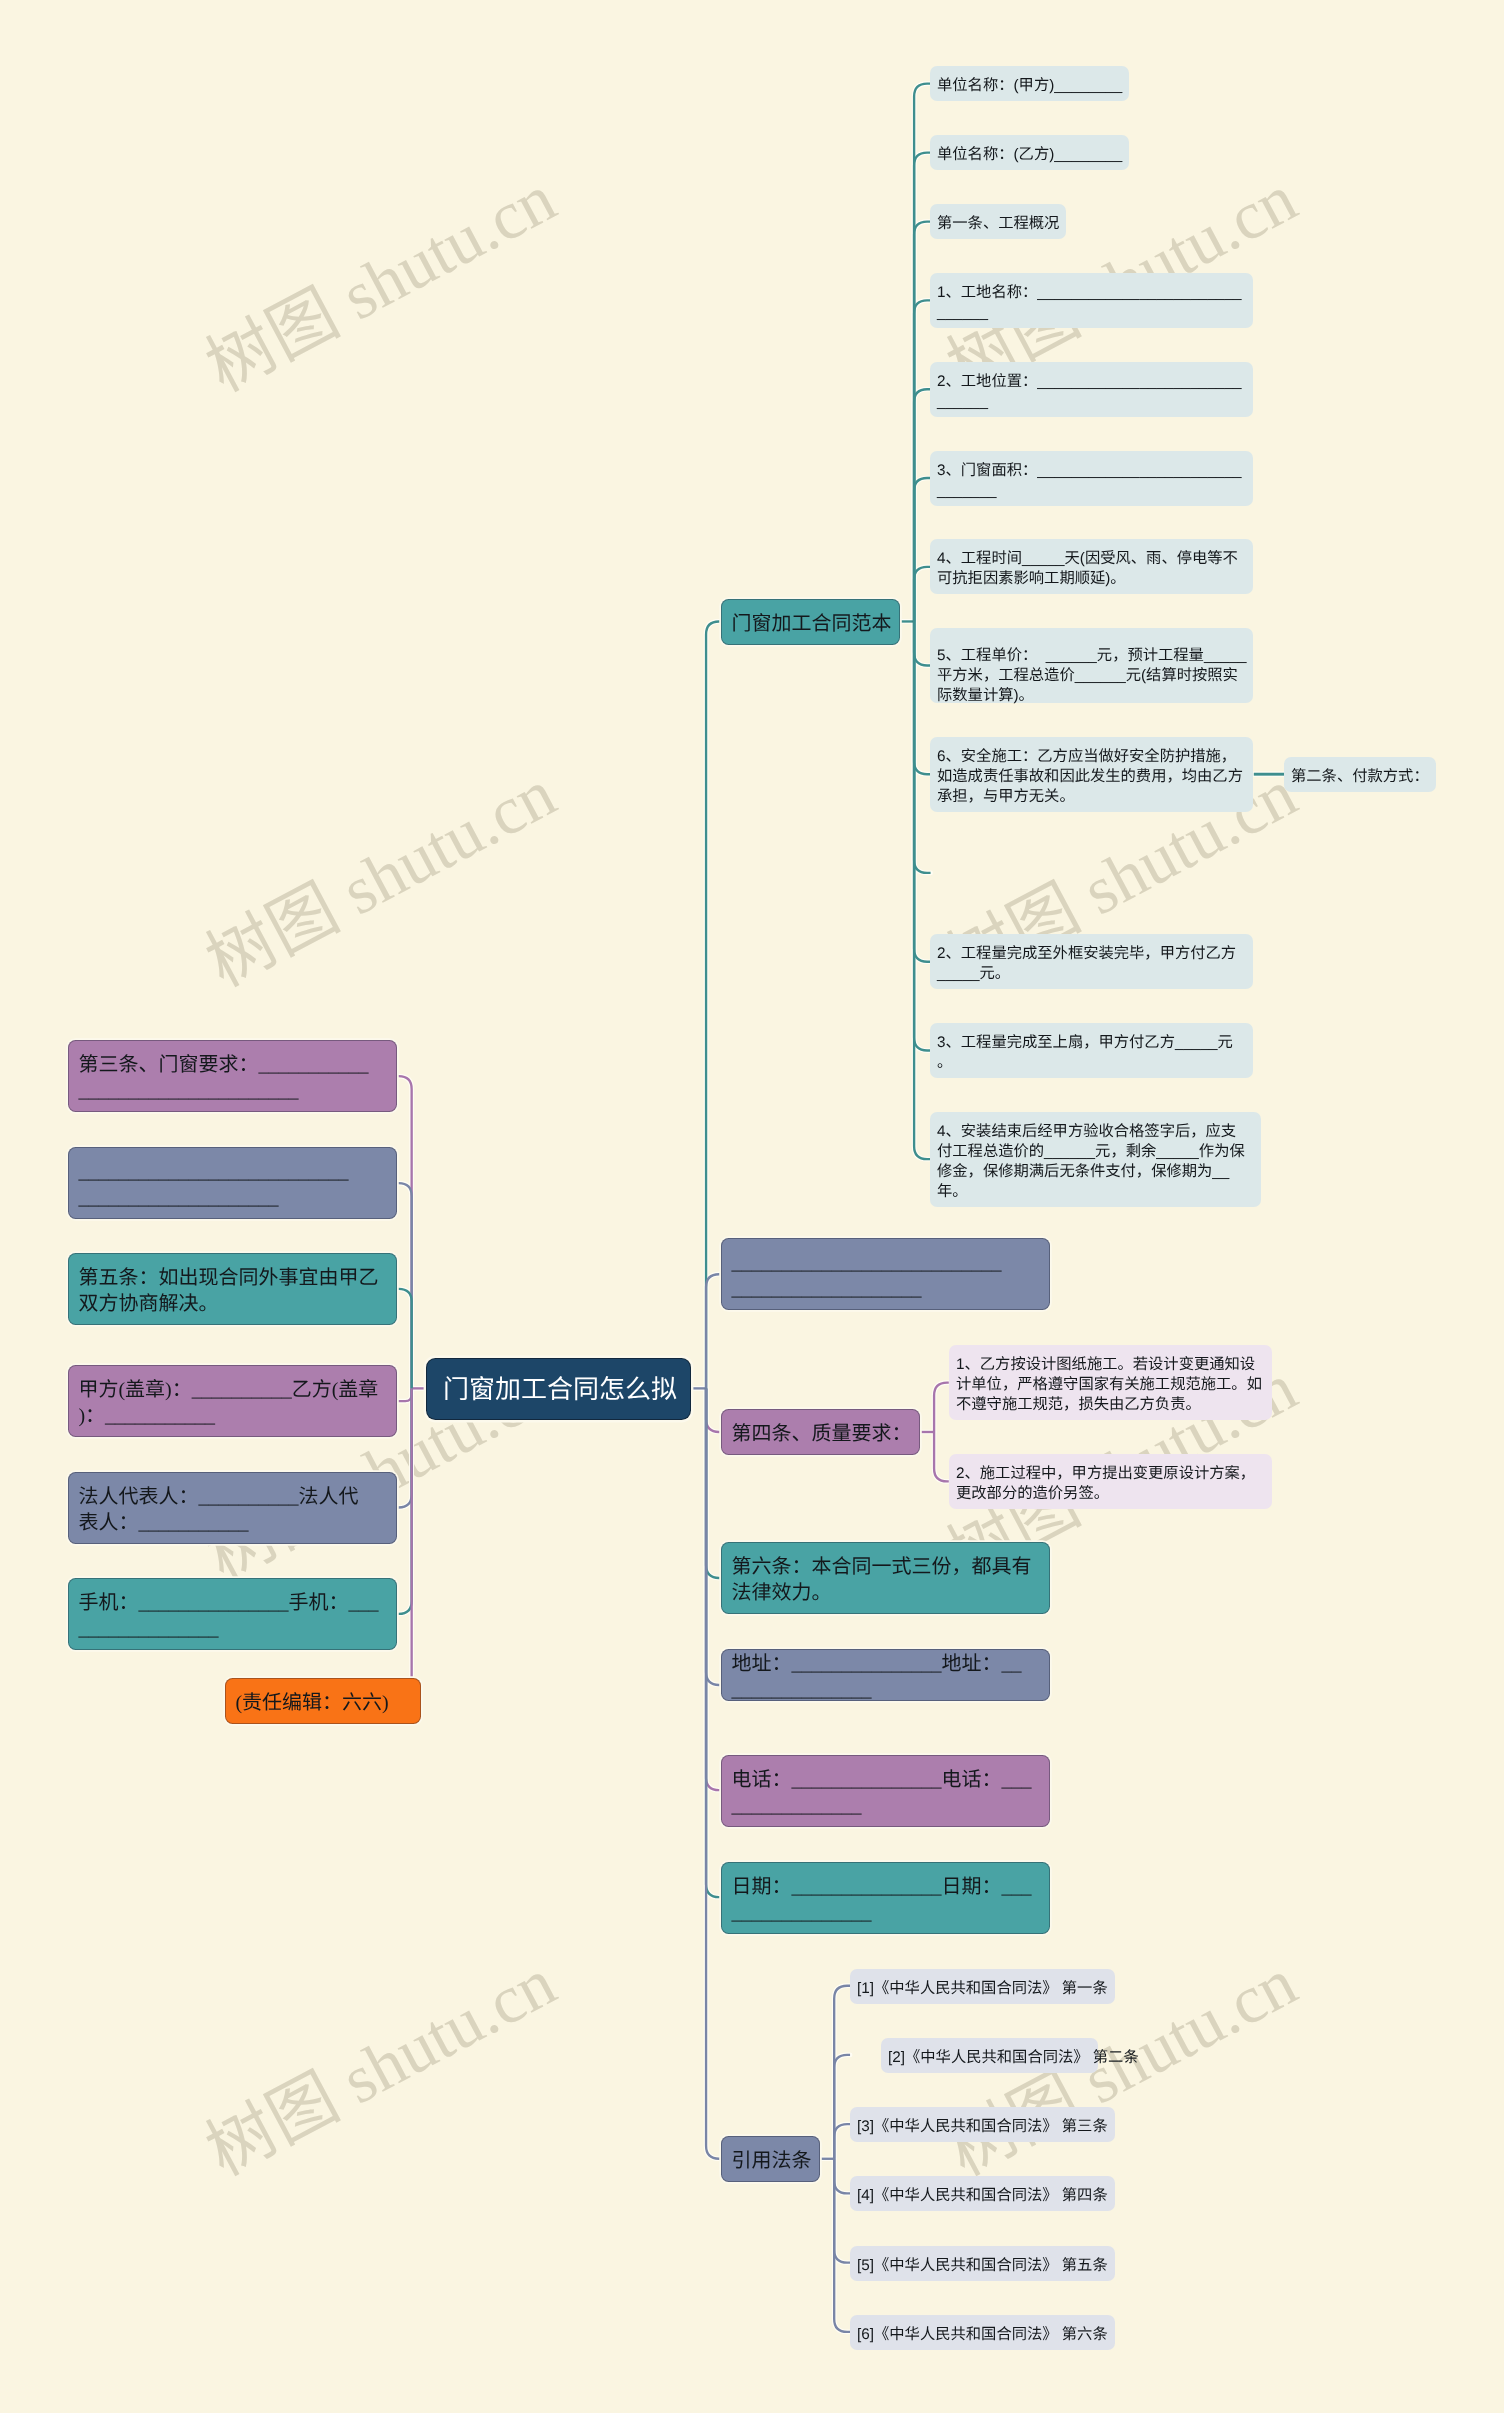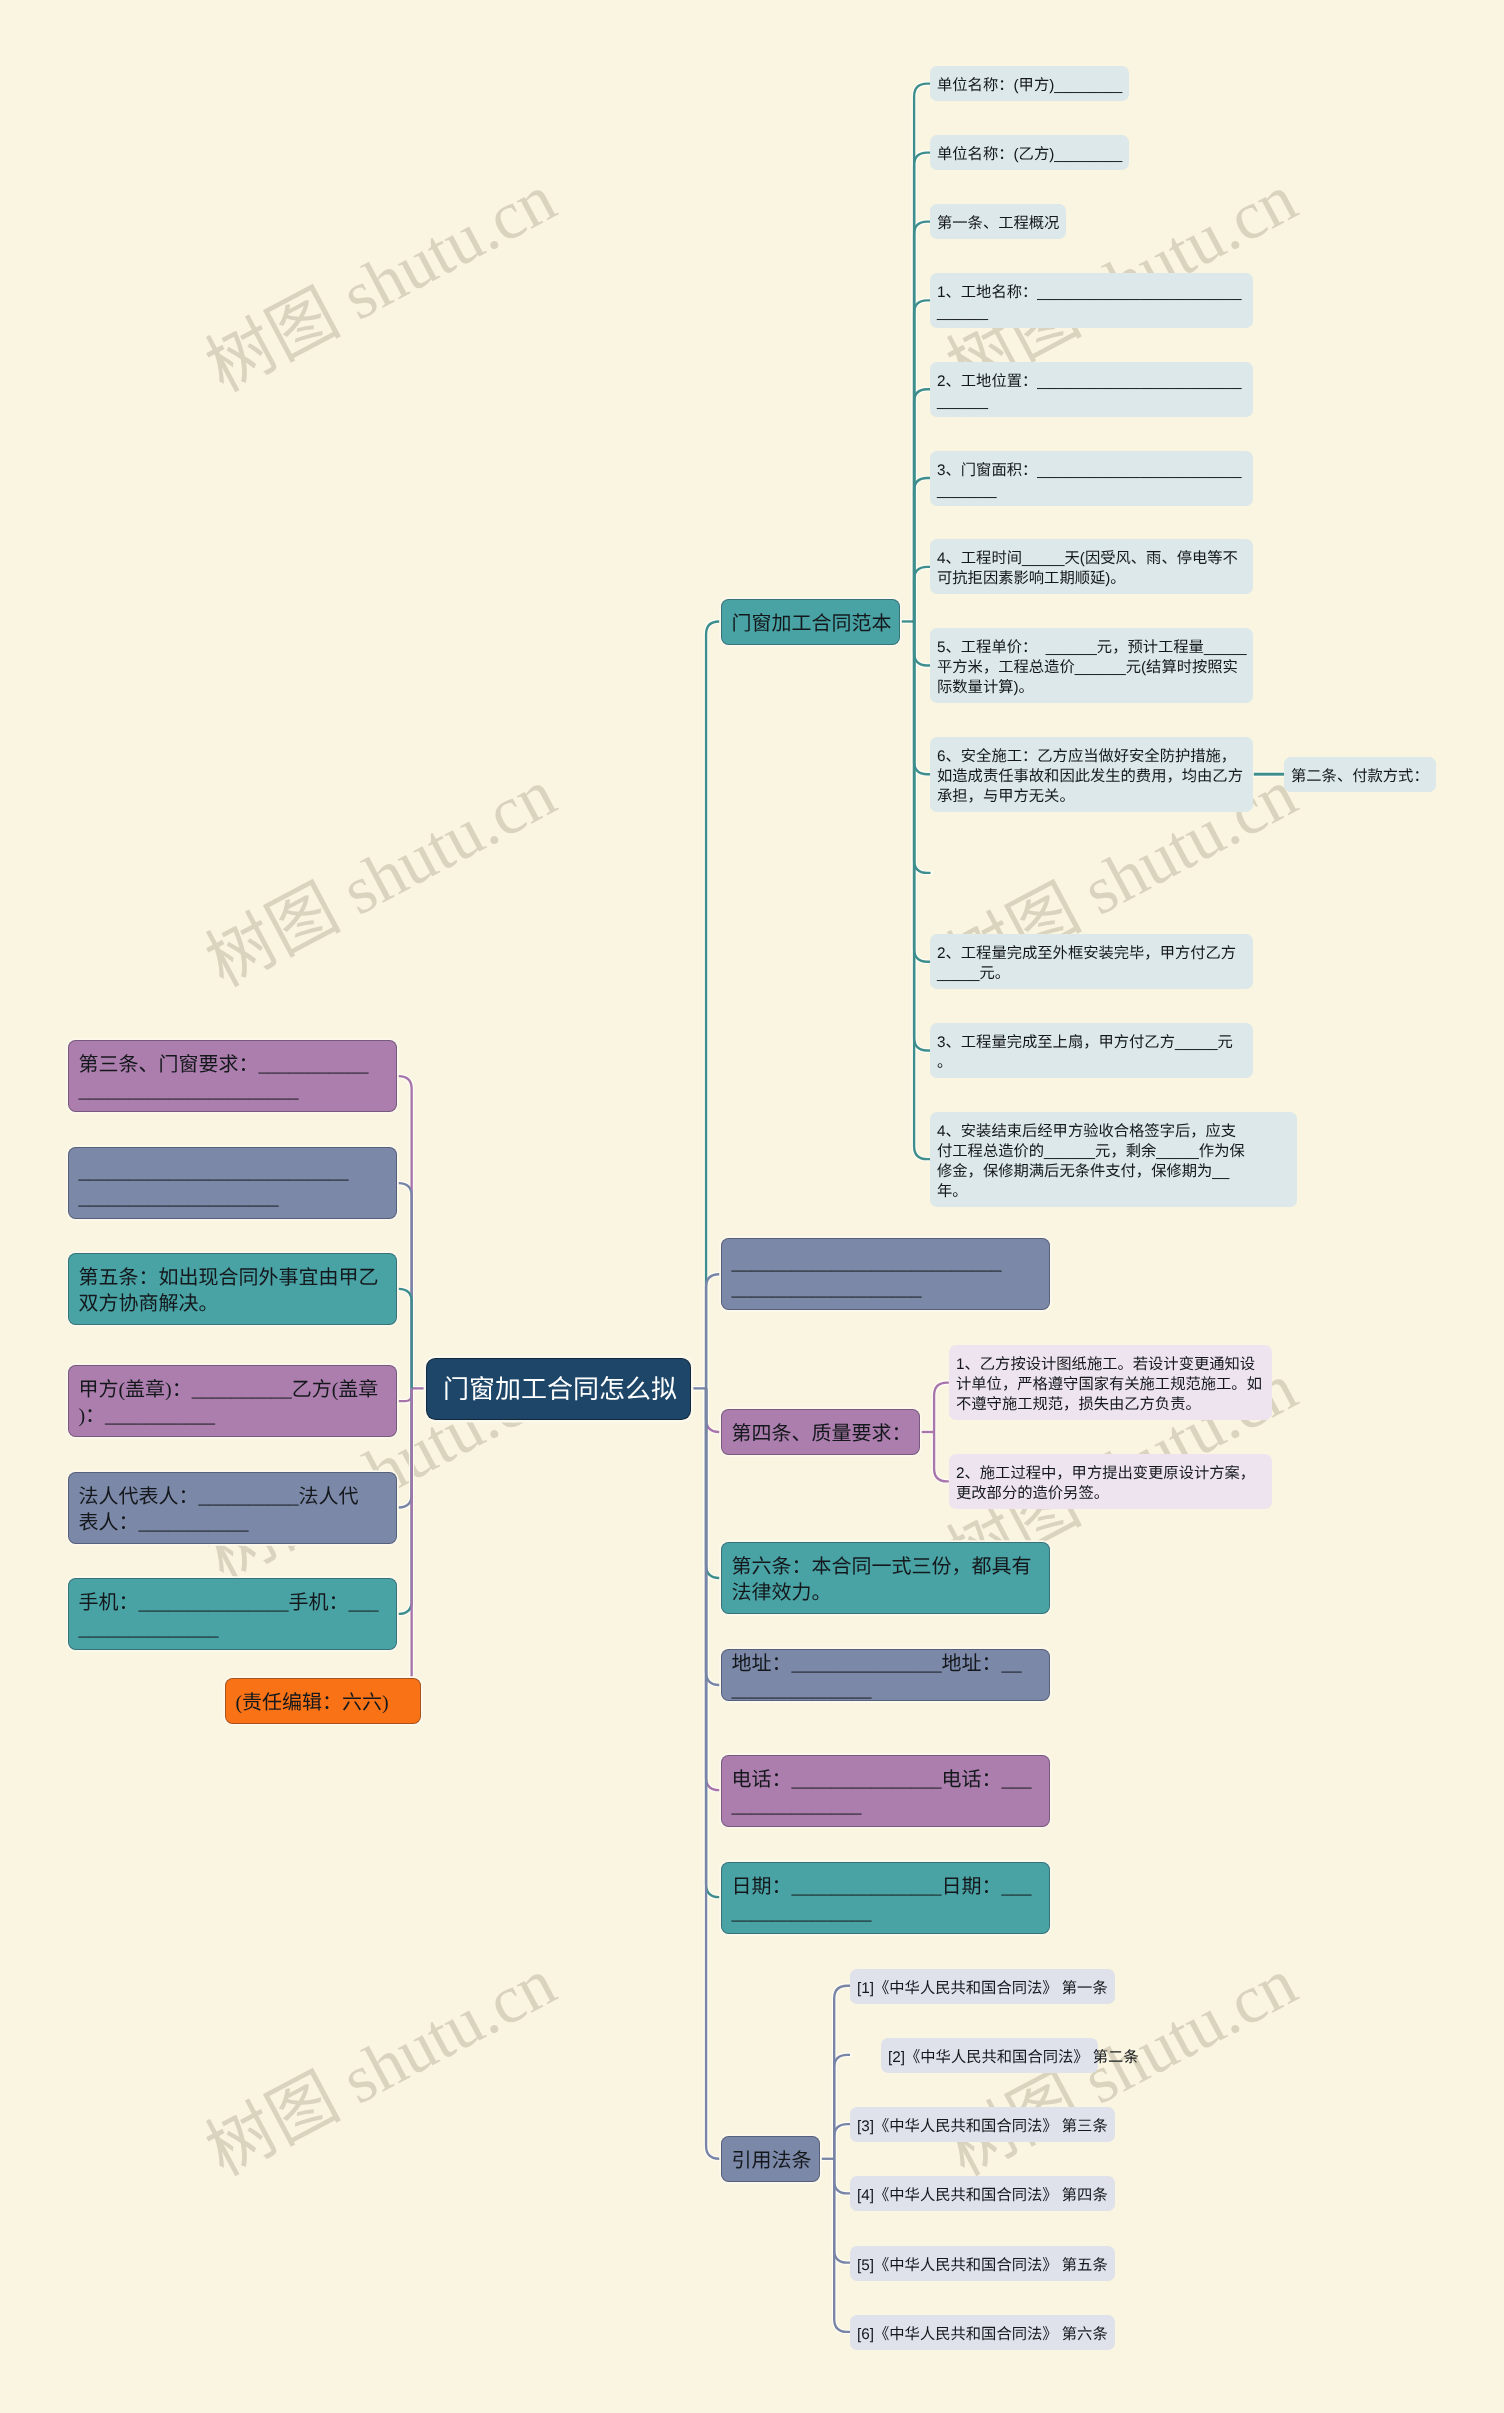--- a/index.html
+++ b/index.html
@@ -166,39 +166,39 @@
 ______</span>
     </div>
 <div class="node lvl3" style="left:930px;top:451px;width:323px;height:55px;background:#DCE8E9;">
       <span class="txt">3、门窗面积：________________________
 _______</span>
     </div>
 <div class="node lvl3" style="left:930px;top:539px;width:323px;height:55px;background:#DCE8E9;">
       <span class="txt">4、工程时间_____天(因受风、雨、停电等不
 可抗拒因素影响工期顺延)。</span>
     </div>
-<div class="node lvl3" style="left:930px;top:628px;width:323px;height:75px;background:#DCE8E9;">
+<div class="node lvl3" style="left:930px;top:628px;width:323px;height:75px;background:#DCE8E9;align-items:flex-end;">
       <span class="txt">5、工程单价：  ______元，预计工程量_____
 平方米，工程总造价______元(结算时按照实
 际数量计算)。</span>
     </div>
 <div class="node lvl3" style="left:930px;top:737px;width:323px;height:75px;background:#DCE8E9;">
       <span class="txt">6、安全施工：乙方应当做好安全防护措施，
 如造成责任事故和因此发生的费用，均由乙方
 承担，与甲方无关。</span>
     </div>
 <div class="node lvl3" style="left:930px;top:934px;width:323px;height:55px;background:#DCE8E9;">
       <span class="txt">2、工程量完成至外框安装完毕，甲方付乙方
 _____元。</span>
     </div>
 <div class="node lvl3" style="left:930px;top:1023px;width:323px;height:55px;background:#DCE8E9;">
       <span class="txt">3、工程量完成至上扇，甲方付乙方_____元
 。</span>
     </div>
-<div class="node lvl3" style="left:930px;top:1112px;width:367px;height:95px;background:#DCE8E9;">
+<div class="node lvl3" style="left:930px;top:1112px;width:331px;height:95px;background:#DCE8E9;">
       <span class="txt">4、安装结束后经甲方验收合格签字后，应支
 付工程总造价的______元，剩余_____作为保
 修金，保修期满后无条件支付，保修期为__
 年。</span>
     </div>
 <div class="node lvl2" style="left:721px;top:599px;width:179px;height:46px;background:#49A3A4;">
       <span class="txt">门窗加工合同范本</span>
     </div>
 <div class="node lvl3" style="left:1284px;top:757px;width:152px;height:35px;background:#DCE8E9;">
       <span class="txt">第二条、付款方式：</span>

